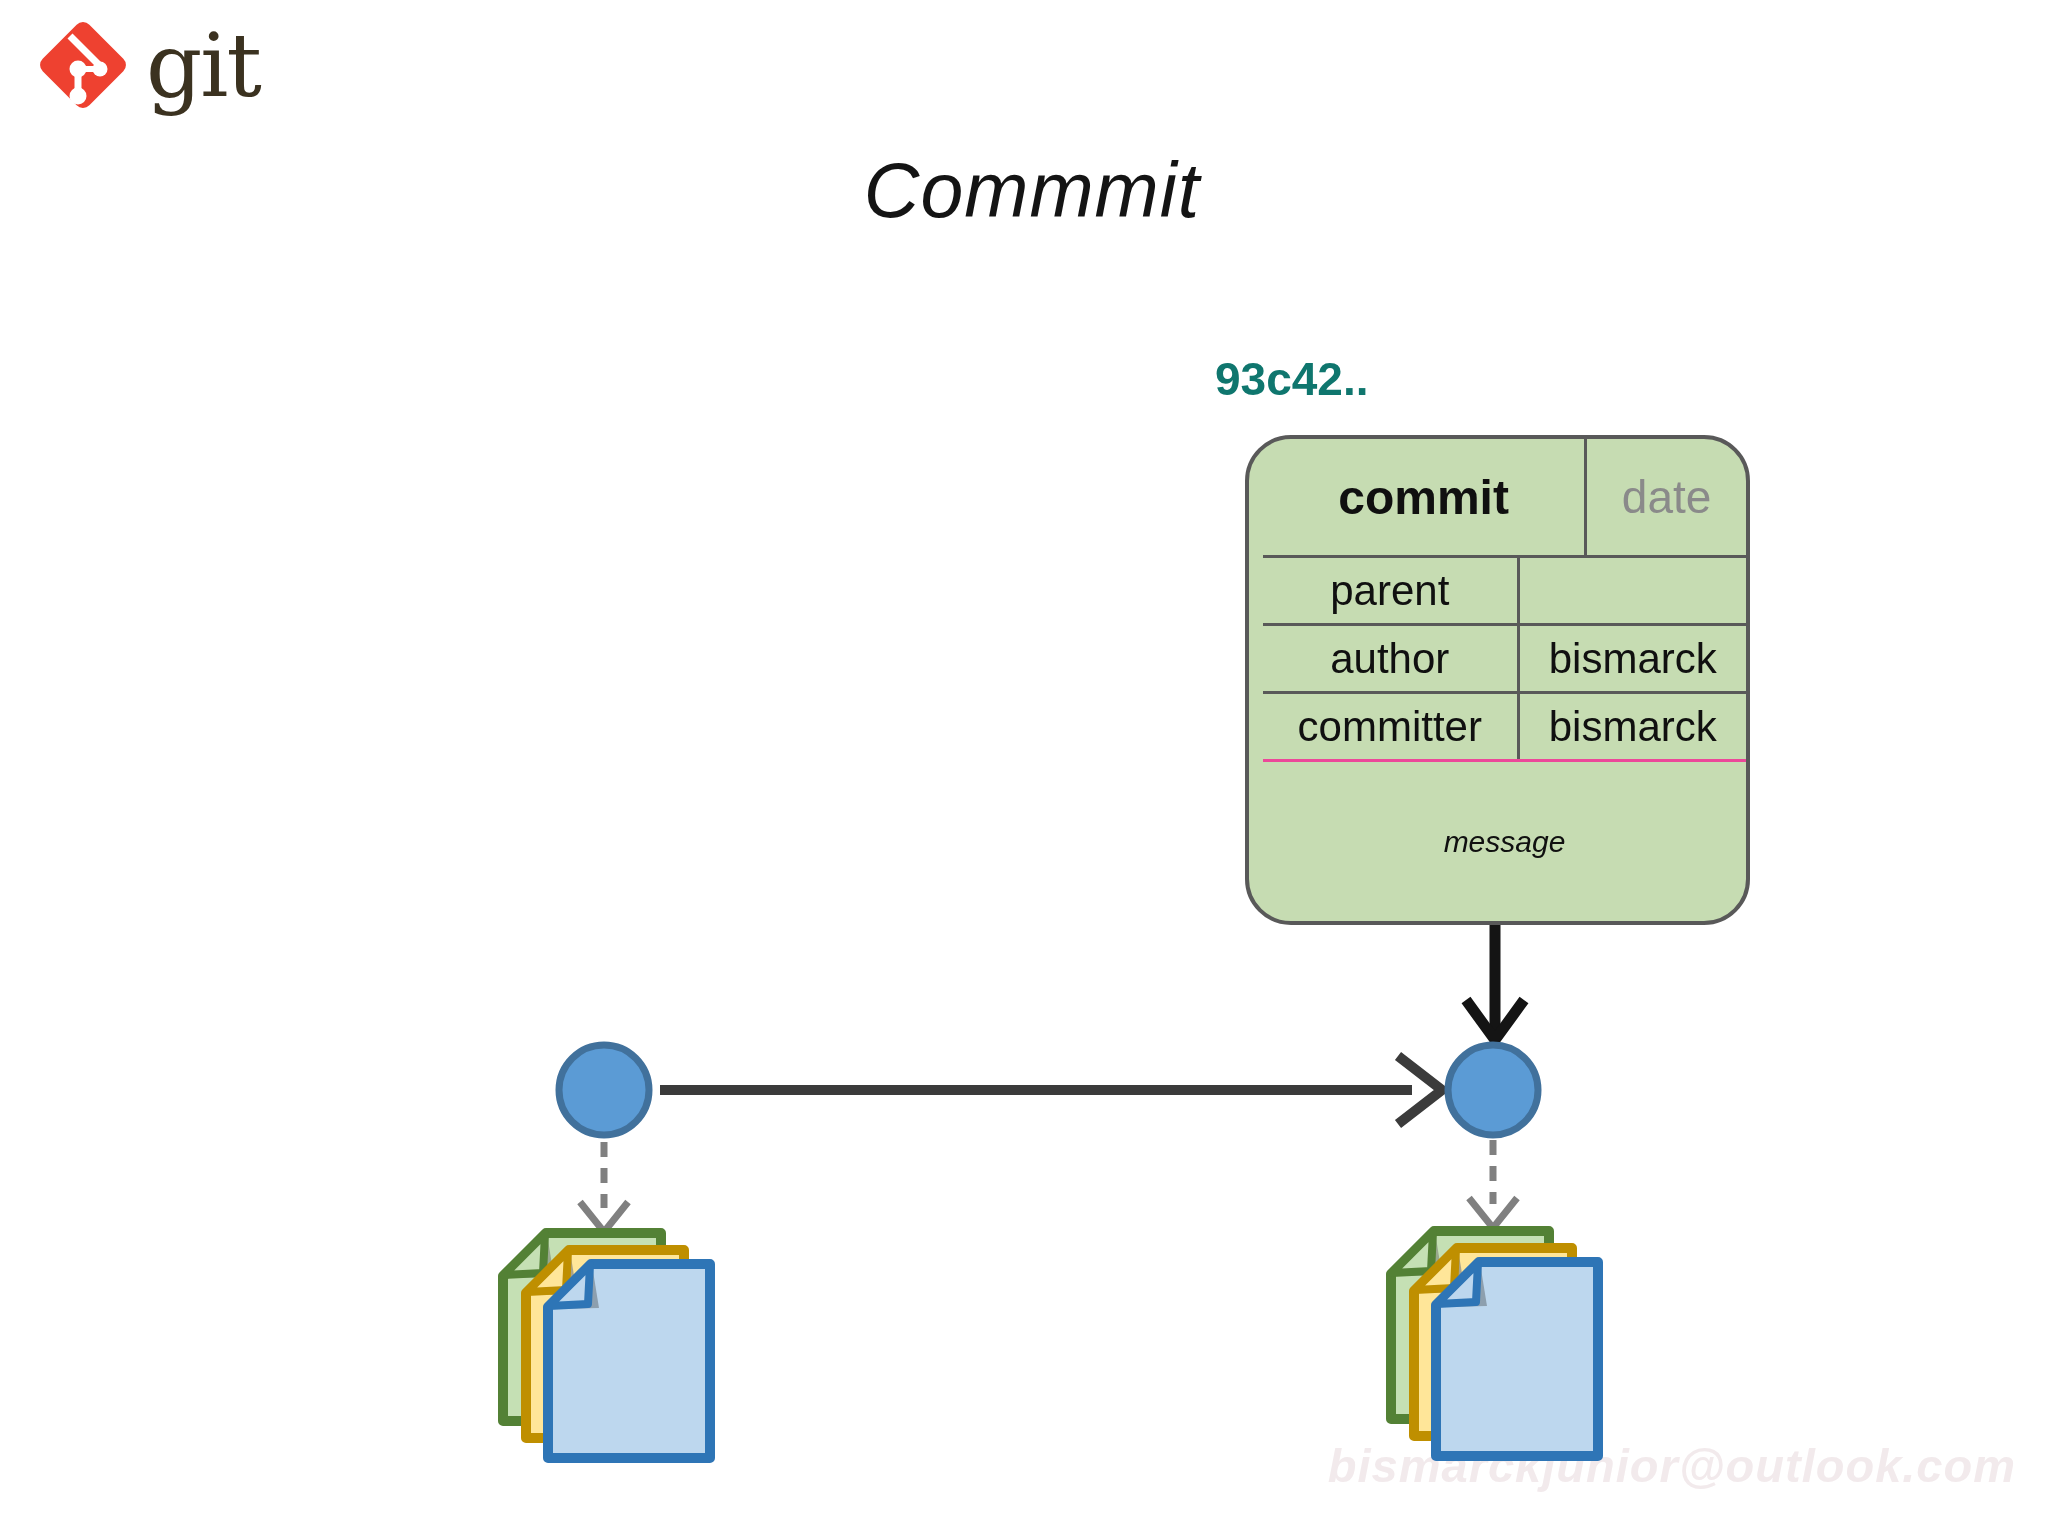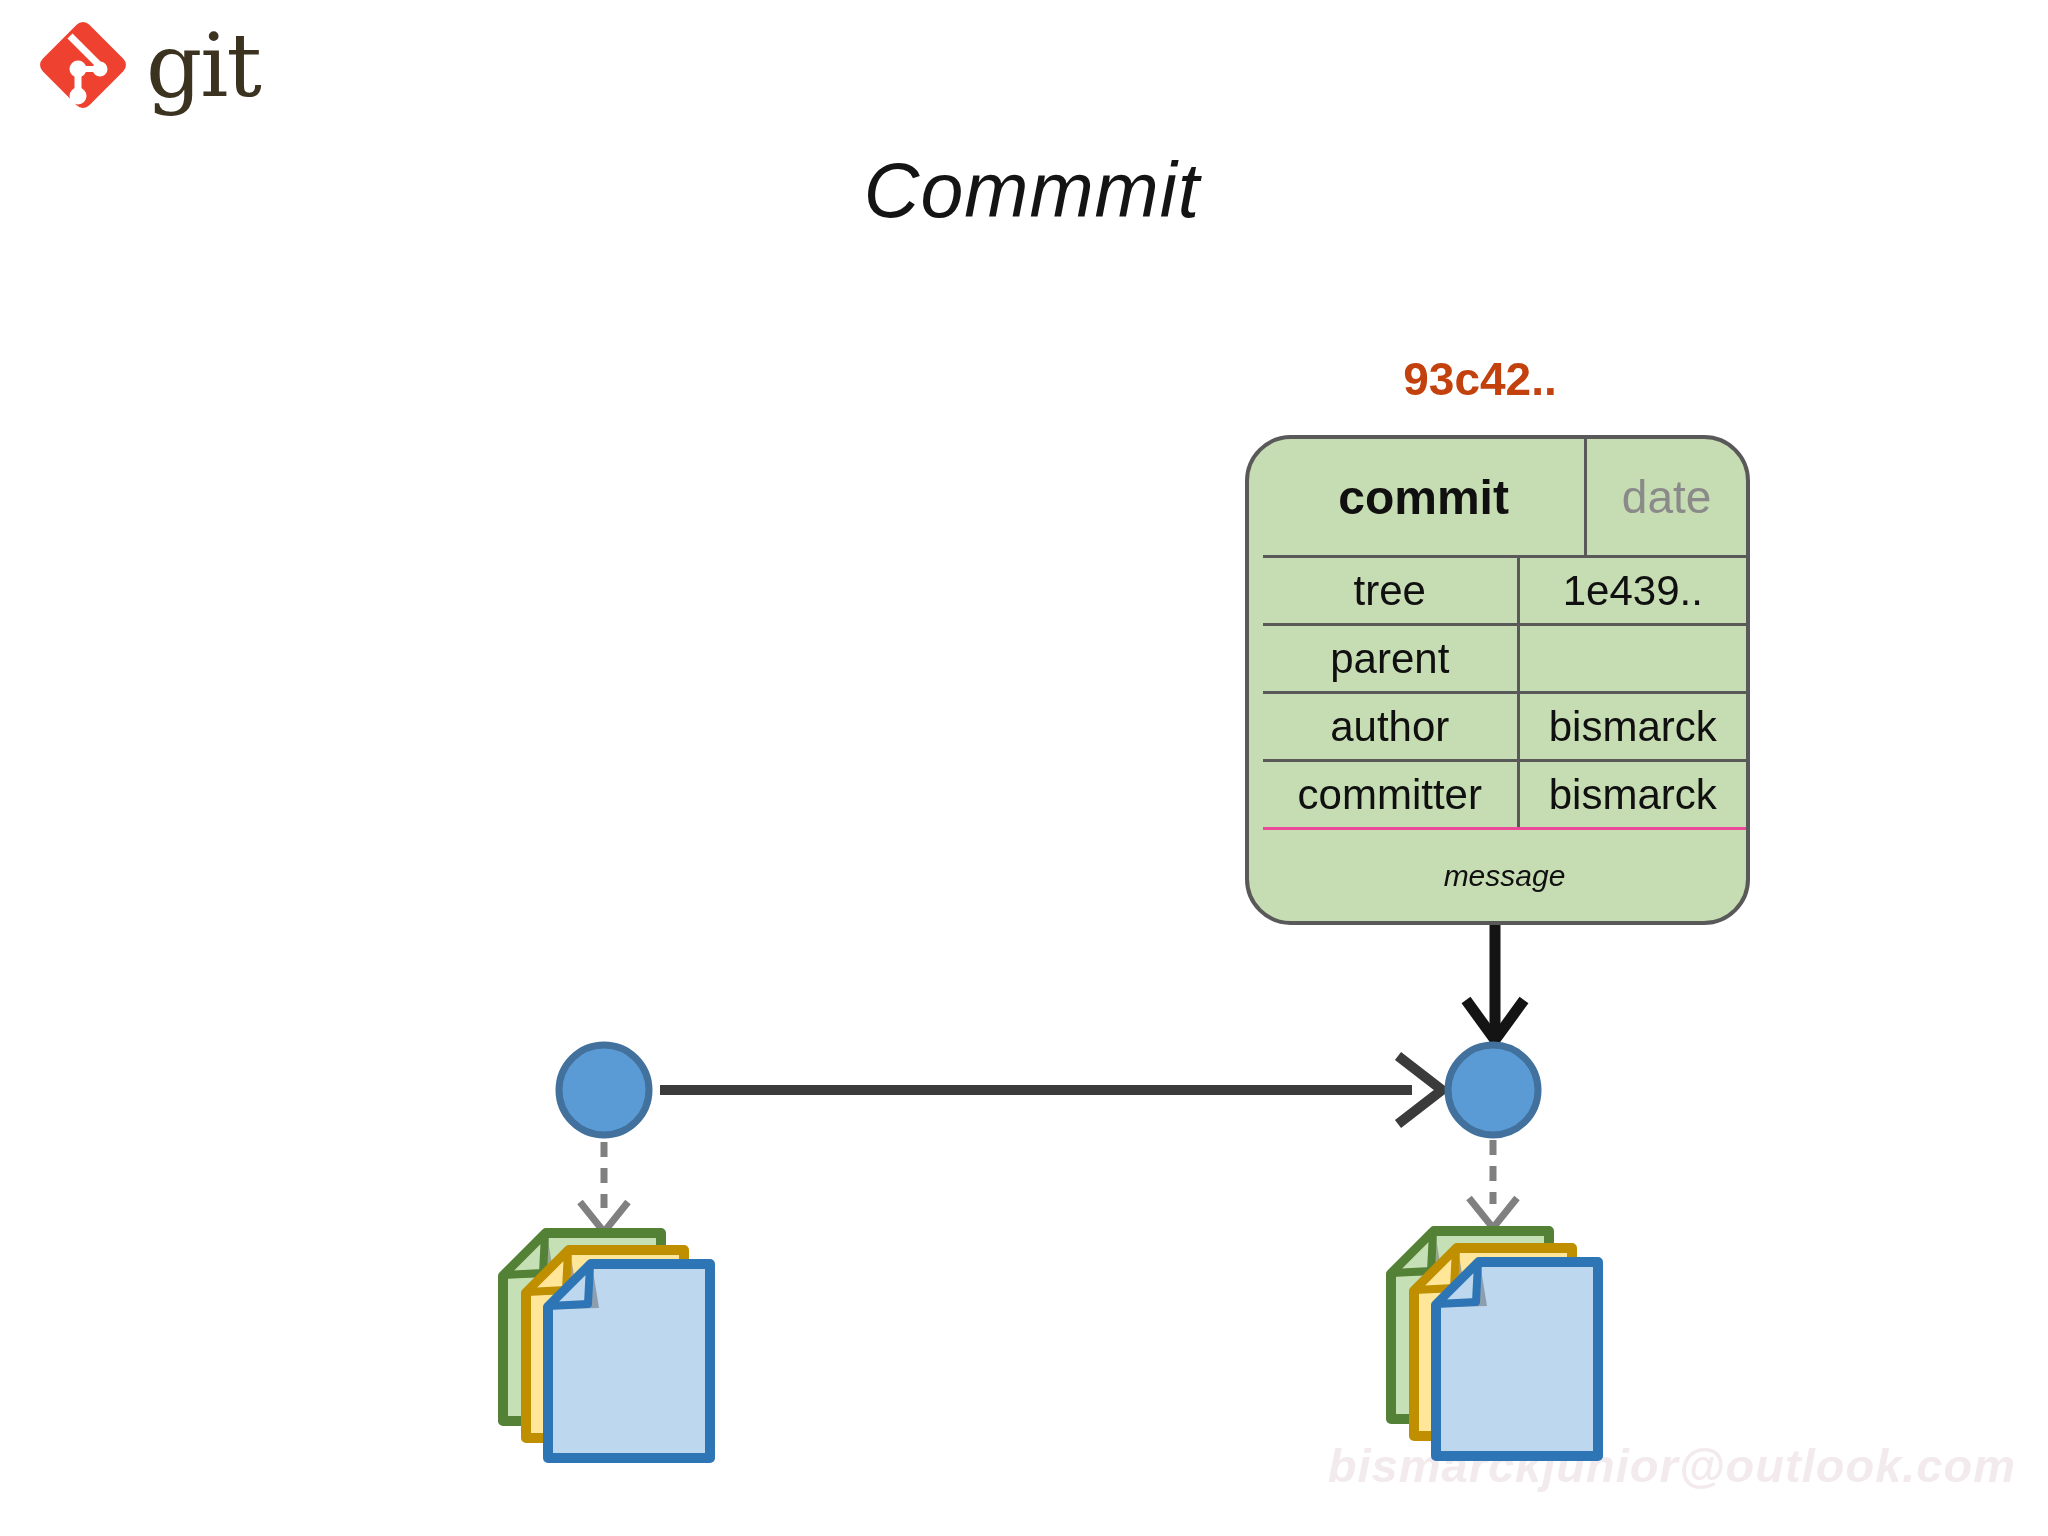--- a/index.html
+++ b/index.html
@@ -30,22 +30,22 @@
   
   .slide-title{
     position:absolute;left:0;top:146px;width:2064px;
     text-align:center;
     font-size:77px;font-style:italic;font-weight:400;
     color:#141414;letter-spacing:1px;
   }
   
   .hash-label{
     position:absolute;left:1215px;top:352px;width:530px;
-    text-align:center;
-    font-size:46px;font-weight:700;color:#c2410c;
+    text-align:left;
+    font-size:46px;font-weight:700;color:#0f766e;
   }
   
   .commit-box{
     position:absolute;left:1245px;top:435px;
     width:505px;height:490px;
     box-sizing:border-box;
     background:#c6dcb2;
     border:4px solid #595959;
     border-radius:46px;
     display:flex;flex-direction:column;
@@ -168,24 +168,20 @@
     <div class="slide-title">Commmit</div>
 
     <div class="hash-label">93c42..</div>
 
     <div class="commit-box">
       <div class="cb-header">
         <div class="cb-type">commit</div>
         <div class="cb-date">date</div>
       </div>
       <div class="cb-row">
-        <div class="cb-key">tree</div>
-        <div class="cb-val">1e439..</div>
-      </div>
-      <div class="cb-row">
         <div class="cb-key">parent</div>
       </div>
       <div class="cb-row">
         <div class="cb-key">author</div>
         <div class="cb-val">bismarck</div>
       </div>
       <div class="cb-row">
         <div class="cb-key">committer</div>
         <div class="cb-val">bismarck</div>
       </div>

